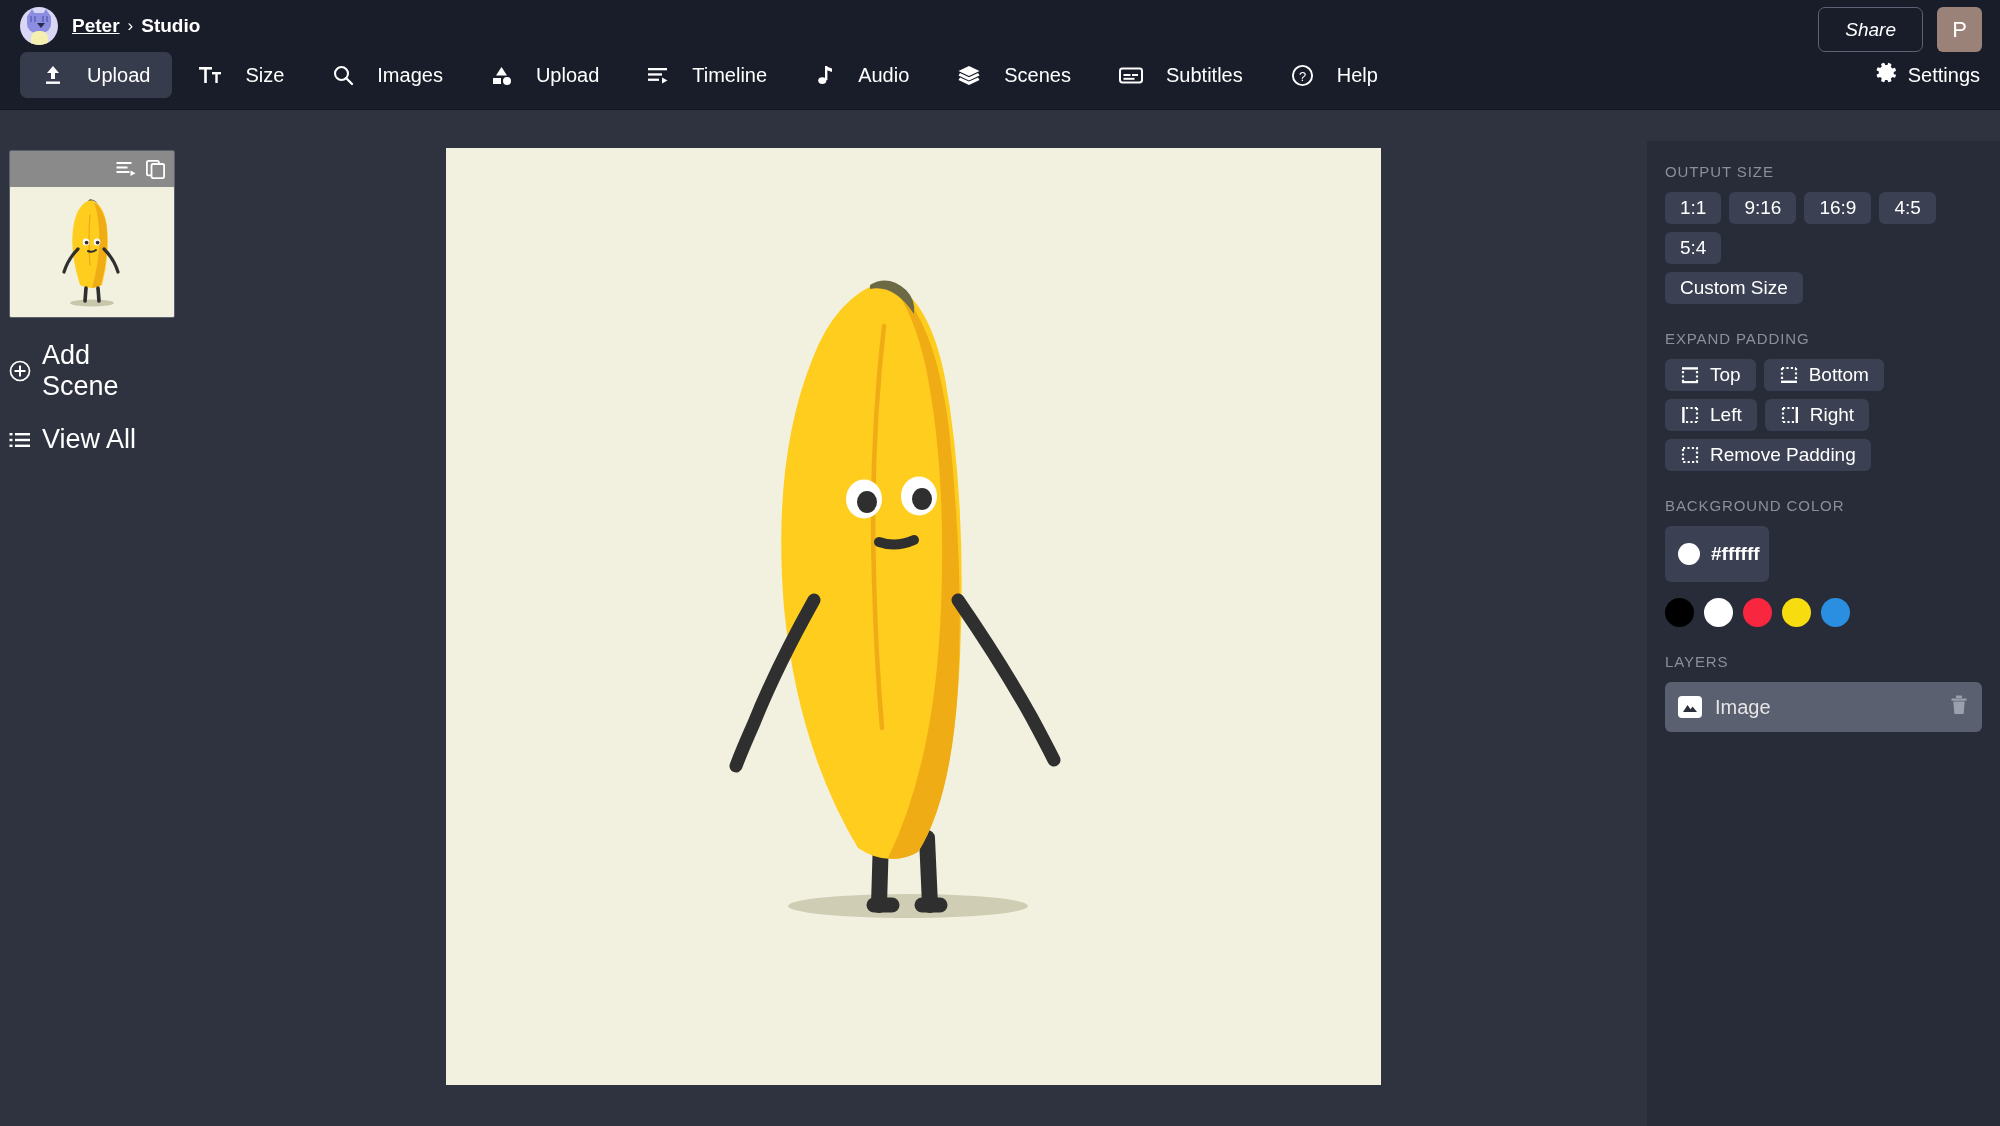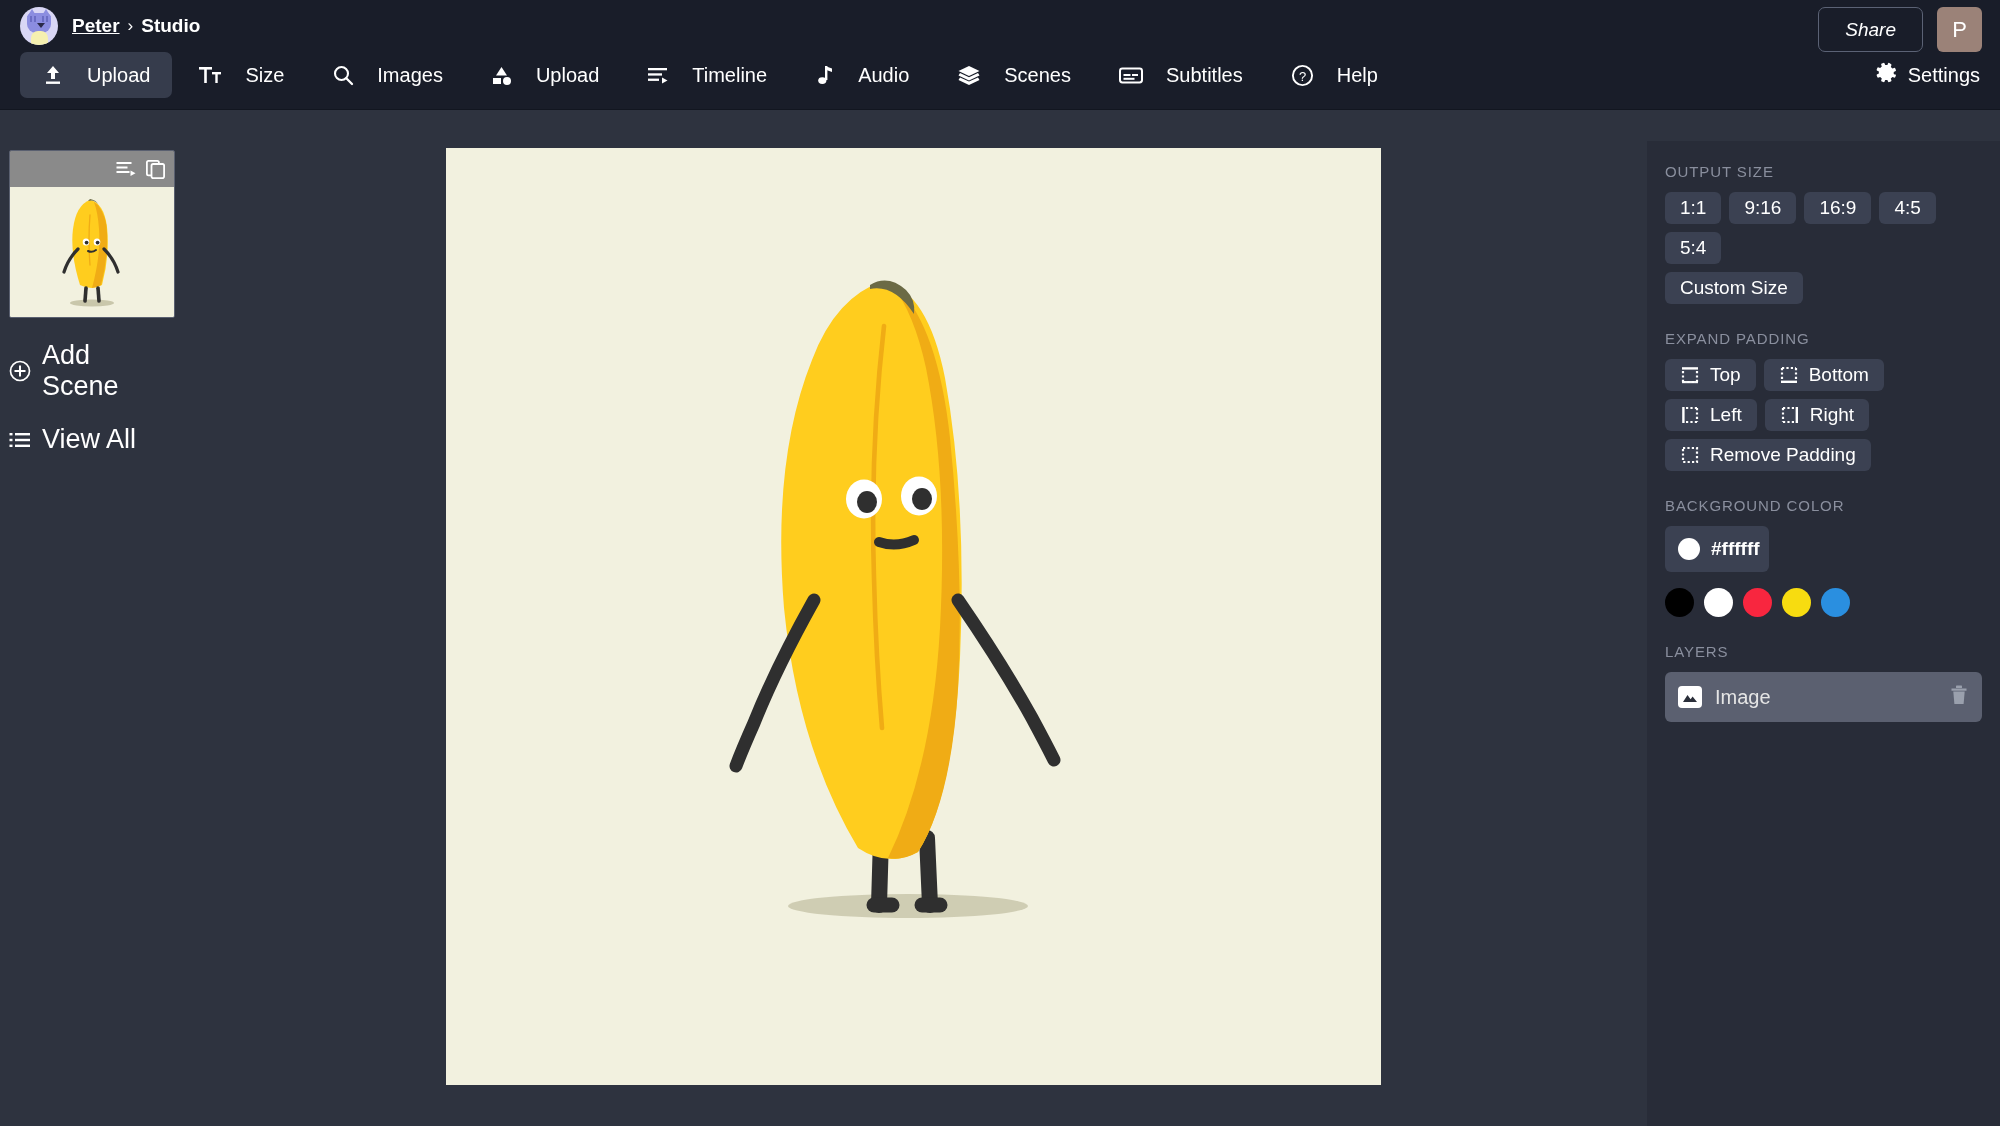--- a/index.html
+++ b/index.html
@@ -157,21 +157,21 @@
   .btn-row { display: flex; flex-wrap: wrap; gap: 8px; }
   .pill {
     height: 32px; padding: 0 15px; border-radius: 6px;
     background: #3b4152; color: #ffffff; font-size: 19px;
     border: none; font-family: inherit; cursor: pointer;
     display: flex; align-items: center; gap: 10px;
   }
   .pill svg { flex: none; display: block; }
 
   .color-field {
-    height: 46px; width: 104px; border-radius: 6px; background: #3b4152;
+    height: 56px; width: 104px; border-radius: 6px; background: #3b4152;
     display: flex; align-items: center; gap: 11px; padding: 0 13px;
     cursor: pointer; margin-bottom: 16px;
   }
   .color-dot {
     width: 22px; height: 22px; border-radius: 50%; flex: none;
   }
   .color-hex { color: #ffffff; font-size: 19px; font-weight: bold; }
   .swatches { display: flex; gap: 10px; }
   .swatch {
     width: 29px; height: 29px; border-radius: 50%; cursor: pointer; flex: none;

